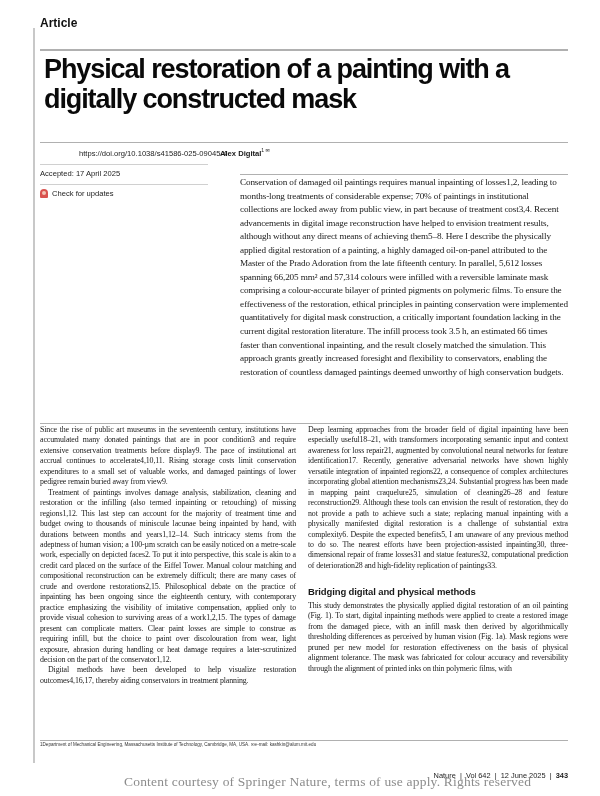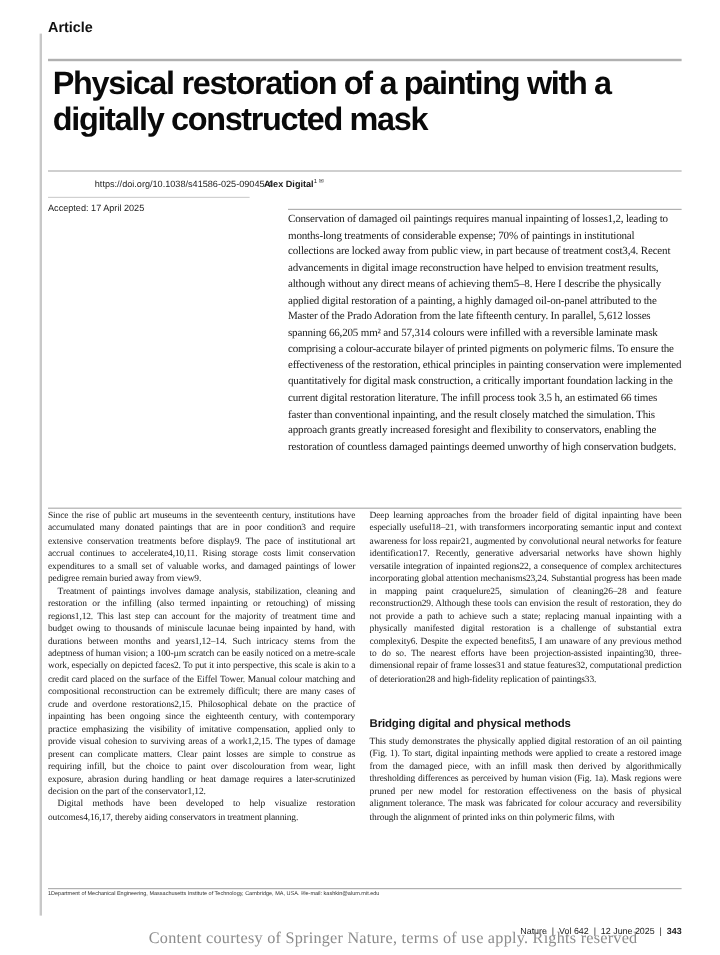--- a/index.html
+++ b/index.html
@@ -19,21 +19,21 @@
   .author { position: absolute; left: 220px; top: 145px; font-family: "Liberation Sans", sans-serif; font-weight: bold; font-size: 7.6px; line-height: 17px; }
   .author sup { font-weight: normal; font-size: 5px; }
   .hr-abs { position: absolute; left: 240px; top: 174px; width: 328px; height: 1px; background: #b0b0b0; }
   .abstract { position: absolute; left: 240px; top: 176px; width: 328px; font-size: 9.2px; line-height: 13.55px; color: #1a1a1a; margin: 0; letter-spacing: -0.15px; }
   .hr-body { position: absolute; left: 40px; top: 423px; width: 528px; height: 1px; background: #b0b0b0; }
   .col { position: absolute; top: 425px; width: 256px; font-size: 7.9px; line-height: 10.45px; color: #1a1a1a; text-align: justify; letter-spacing: -0.12px; }
   .col p { margin: 0; text-indent: 0; }
   .col p + p { text-indent: 8px; }
   .col-left { left: 40px; }
   .col-right { left: 308px; width: 260px; }
-  .col h2 { font-family: "Liberation Sans", sans-serif; font-size: 9.5px; font-weight: bold; margin: 28px 0 3px 0; text-indent: 0; }
+  .col h2 { font-family: "Liberation Sans", sans-serif; font-size: 9.5px; font-weight: bold; margin: 16px 0 3px 0; text-indent: 0; }
   .col-right p.after-h { text-indent: 0; }
   .hr-foot { position: absolute; left: 40px; top: 740px; width: 528px; height: 1px; background: #b0b0b0; }
   .footnote { position: absolute; left: 40px; top: 742px; font-family: "Liberation Sans", sans-serif; font-size: 4.6px; color: #333; white-space: nowrap; }
   .pagefoot { position: absolute; right: 32px; top: 771px; font-family: "Liberation Sans", sans-serif; font-size: 7.4px; color: #222; white-space: nowrap; }
   .pagefoot b { font-weight: bold; margin-top: 23px; }
   .watermark { position: absolute; left: 124px; top: 774px; font-family: "Liberation Serif", serif; font-size: 13.5px; color: #8c8c8c; white-space: nowrap; letter-spacing: 0.2px; }
   sup { font-size: 5px; line-height: 0; vertical-align: super; }
 </style>
 </head>
 <body>
@@ -41,20 +41,26 @@
 <div class="vrule"></div>
 
 <div class="section-label">Article</div>
 <div class="hr-top"></div>
 <h1 class="title">Physical restoration of a painting with a digitally constructed mask</h1>
 
 <div class="hr-meta"></div>
 <div class="meta">
   <div class="row"><a>https://doi.org/10.1038/s41586-025-09045-4</a></div>
   <div class="row">Accepted: 17 April 2025</div>
+  <div class="row">
+    <span class="check">
+      <span class="ico"></span>
+      <span>Check for updates</span>
+    </span>
+  </div>
 </div>
 
 <div class="author">
   <span>Alex Digital</span><sup>1 ✉</sup>
 </div>
 
 <div class="hr-abs"></div>
 <p class="abstract">Conservation of damaged oil paintings requires manual inpainting of losses1,2, leading to months-long treatments of considerable expense; 70% of paintings in institutional collections are locked away from public view, in part because of treatment cost3,4. Recent advancements in digital image reconstruction have helped to envision treatment results, although without any direct means of achieving them5–8. Here I describe the physically applied digital restoration of a painting, a highly damaged oil-on-panel attributed to the Master of the Prado Adoration from the late fifteenth century. In parallel, 5,612 losses spanning 66,205 mm² and 57,314 colours were infilled with a reversible laminate mask comprising a colour-accurate bilayer of printed pigments on polymeric films. To ensure the effectiveness of the restoration, ethical principles in painting conservation were implemented quantitatively for digital mask construction, a critically important foundation lacking in the current digital restoration literature. The infill process took 3.5 h, an estimated 66 times faster than conventional inpainting, and the result closely matched the simulation. This approach grants greatly increased foresight and flexibility to conservators, enabling the restoration of countless damaged paintings deemed unworthy of high conservation budgets.</p>
 
 <div class="hr-body"></div>

